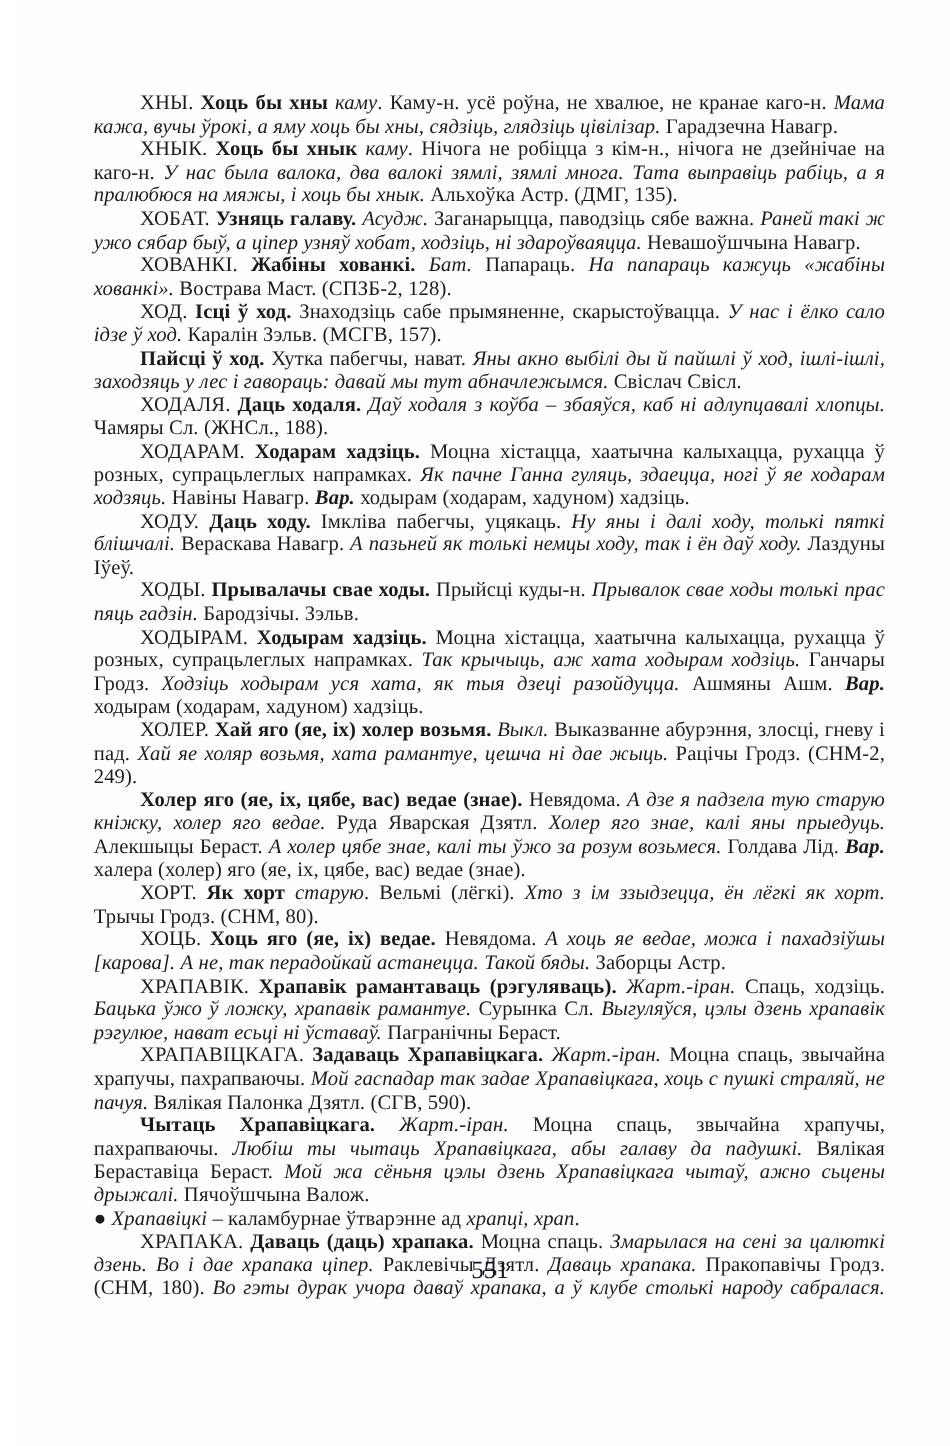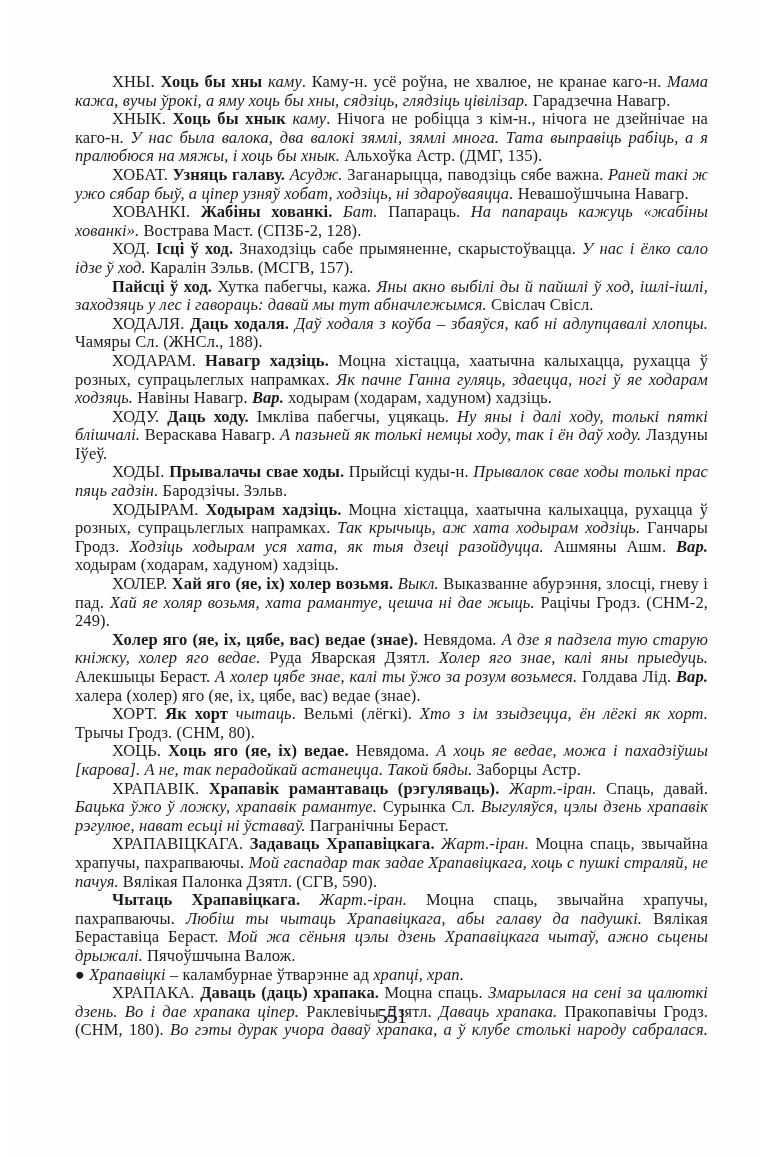--- a/index.html
+++ b/index.html
@@ -55,30 +55,30 @@
 </head>
 <body>
 
 <div class="page">
   <div class="text-block" id="text-block">
       <p><span>ХНЫ. </span><span class="b">Хоць бы хны </span><span class="i">каму</span><span>. Каму-н. усё роўна, не хвалюе, не кранае каго-н. </span><span class="i">Мама кажа, вучы ўрокі, а яму хоць бы хны, сядзіць, глядзіць цівілізар.</span><span> Гарадзечна Навагр.</span></p>
       <p><span>ХНЫК. </span><span class="b">Хоць бы хнык </span><span class="i">каму</span><span>. Нічога не робіцца з кім-н., нічога не дзейнічае на каго-н. </span><span class="i">У нас была валока, два валокі зямлі, зямлі многа. Тата выправіць рабіць, а я пралюбюся на мяжы, і хоць бы хнык.</span><span> Альхоўка Астр. (ДМГ, 135).</span></p>
       <p><span>ХОБАТ. </span><span class="b">Узняць галаву. </span><span class="i">Асудж.</span><span> Заганарыцца, паводзіць сябе важна. </span><span class="i">Раней такі ж ужо сябар быў, а ціпер узняў хобат, ходзіць, ні здароўваяцца.</span><span> Невашоўшчына Навагр.</span></p>
       <p><span>ХОВАНКІ. </span><span class="b">Жабіны хованкі. </span><span class="i">Бат.</span><span> Папараць. </span><span class="i">На папараць кажуць «жабіны хованкі».</span><span> Вострава Маст. (СПЗБ-2, 128).</span></p>
       <p><span>ХОД. </span><span class="b">Ісці ў ход. </span><span>Знаходзіць сабе прымяненне, скарыстоўвацца. </span><span class="i">У нас і ёлко сало ідзе ў ход.</span><span> Каралін Зэльв. (МСГВ, 157).</span></p>
-      <p><span class="b">Пайсці ў ход. </span><span>Хутка пабегчы, кажа. </span><span class="i">Яны акно выбілі ды й пайшлі ў ход, ішлі-ішлі, заходзяць у лес і гавораць: давай мы тут абначлежымся.</span><span> Свіслач Свісл.</span></p>
+      <p><span class="b">Пайсці ў ход. </span><span>Хутка пабегчы, нават. </span><span class="i">Яны акно выбілі ды й пайшлі ў ход, ішлі-ішлі, заходзяць у лес і гавораць: давай мы тут абначлежымся.</span><span> Свіслач Свісл.</span></p>
       <p><span>ХОДАЛЯ. </span><span class="b">Даць ходаля. </span><span class="i">Даў ходаля з коўба – збаяўся, каб ні адлупцавалі хлопцы.</span><span> Чамяры Сл. (ЖНСл., 188).</span></p>
-      <p><span>ХОДАРАМ. </span><span class="b">Навагр хадзіць. </span><span>Моцна хістацца, хаатычна калыхацца, рухацца ў розных, супрацьлеглых напрамках. </span><span class="i">Як пачне Ганна гуляць, здаецца, ногі ў яе ходарам ходзяць.</span><span> Навіны Навагр. </span><span class="bi">Вар. </span><span>ходырам (ходарам, хадуном) хадзіць.</span></p>
+      <p><span>ХОДАРАМ. </span><span class="b">Ходарам хадзіць. </span><span>Моцна хістацца, хаатычна калыхацца, рухацца ў розных, супрацьлеглых напрамках. </span><span class="i">Як пачне Ганна гуляць, здаецца, ногі ў яе ходарам ходзяць.</span><span> Навіны Навагр. </span><span class="bi">Вар. </span><span>ходырам (ходарам, хадуном) хадзіць.</span></p>
       <p><span>ХОДУ. </span><span class="b">Даць ходу. </span><span>Імкліва пабегчы, уцякаць. </span><span class="i">Ну яны і далі ходу, толькі пяткі блішчалі.</span><span> Вераскава Навагр. </span><span class="i">А пазьней як толькі немцы ходу, так і ён даў ходу.</span><span> Лаздуны Іўеў.</span></p>
       <p><span>ХОДЫ. </span><span class="b">Прывалачы свае ходы. </span><span>Прыйсці куды-н. </span><span class="i">Прывалок свае ходы толькі прас пяць гадзін.</span><span> Бародзічы. Зэльв.</span></p>
       <p><span>ХОДЫРАМ. </span><span class="b">Ходырам хадзіць. </span><span>Моцна хістацца, хаатычна калыхацца, рухацца ў розных, супрацьлеглых напрамках. </span><span class="i">Так крычыць, аж хата ходырам ходзіць.</span><span> Ганчары Гродз. </span><span class="i">Ходзіць ходырам уся хата, як тыя дзеці разойдуцца.</span><span> Ашмяны Ашм. </span><span class="bi">Вар. </span><span>ходырам (ходарам, хадуном) хадзіць.</span></p>
       <p><span>ХОЛЕР. </span><span class="b">Хай яго (яе, іх) холер возьмя. </span><span class="i">Выкл.</span><span> Выказванне абурэння, злосці, гневу і пад. </span><span class="i">Хай яе холяр возьмя, хата рамантуе, цешча ні дае жыць.</span><span> Рацічы Гродз. (СНМ-2, 249).</span></p>
       <p><span class="b">Холер яго (яе, іх, цябе, вас) ведае (знае). </span><span>Невядома. </span><span class="i">А дзе я падзела тую старую кніжку, холер яго ведае.</span><span> Руда Яварская Дзятл. </span><span class="i">Холер яго знае, калі яны прыедуць.</span><span> Алекшыцы Бераст. </span><span class="i">А холер цябе знае, калі ты ўжо за розум возьмеся.</span><span> Голдава Лід. </span><span class="bi">Вар. </span><span>халера (холер) яго (яе, іх, цябе, вас) ведае (знае).</span></p>
-      <p><span>ХОРТ. </span><span class="b">Як хорт </span><span class="i">чытаць</span><span>. Вельмі (лёгкі). </span><span class="i">Хто з ім ззыдзецца, ён лёгкі як хорт.</span><span> Трычы Гродз. (СНМ, 80).</span></p>
+      <p><span>ХОРТ. </span><span class="b">Як хорт </span><span class="i">старую</span><span>. Вельмі (лёгкі). </span><span class="i">Хто з ім ззыдзецца, ён лёгкі як хорт.</span><span> Трычы Гродз. (СНМ, 80).</span></p>
       <p><span>ХОЦЬ. </span><span class="b">Хоць яго (яе, іх) ведае. </span><span>Невядома. </span><span class="i">А хоць яе ведае, можа і пахадзіўшы [карова]. А не, так перадойкай астанецца. Такой бяды.</span><span> Заборцы Астр.</span></p>
-      <p><span>ХРАПАВІК. </span><span class="b">Храпавік рамантаваць (рэгуляваць). </span><span class="i">Жарт.-іран.</span><span> Спаць, давай. </span><span class="i">Бацька ўжо ў ложку, храпавік рамантуе.</span><span> Сурынка Сл. </span><span class="i">Выгуляўся, цэлы дзень храпавік рэгулюе, нават есьці ні ўставаў.</span><span> Пагранічны Бераст.</span></p>
+      <p><span>ХРАПАВІК. </span><span class="b">Храпавік рамантаваць (рэгуляваць). </span><span class="i">Жарт.-іран.</span><span> Спаць, ходзіць. </span><span class="i">Бацька ўжо ў ложку, храпавік рамантуе.</span><span> Сурынка Сл. </span><span class="i">Выгуляўся, цэлы дзень храпавік рэгулюе, нават есьці ні ўставаў.</span><span> Пагранічны Бераст.</span></p>
       <p><span>ХРАПАВІЦКАГА. </span><span class="b">Задаваць Храпавіцкага. </span><span class="i">Жарт.-іран.</span><span> Моцна спаць, звычайна храпучы, пахрапваючы. </span><span class="i">Мой гаспадар так задае Храпавіцкага, хоць с пушкі страляй, не пачуя.</span><span> Вялікая Палонка Дзятл. (СГВ, 590).</span></p>
       <p><span class="b">Чытаць Храпавіцкага. </span><span class="i">Жарт.-іран.</span><span> Моцна спаць, звычайна храпучы, пахрапваючы. </span><span class="i">Любіш ты чытаць Храпавіцкага, абы галаву да падушкі.</span><span> Вялікая Бераставіца Бераст. </span><span class="i">Мой жа сёньня цэлы дзень Храпавіцкага чытаў, ажно сьцены дрыжалі.</span><span> Пячоўшчына Валож.</span></p>
       <p class="no-indent"><span>● </span><span class="i">Храпавіцкі</span><span> – каламбурнае ўтварэнне ад </span><span class="i">храпці, храп</span><span>.</span></p>
       <p class="justify-last"><span>ХРАПАКА. </span><span class="b">Даваць (даць) храпака. </span><span>Моцна спаць. </span><span class="i">Змарылася на сені за цалюткі дзень. Во і дае храпака ціпер.</span><span> Раклевічы Дзятл. </span><span class="i">Даваць храпака.</span><span> Пракопавічы Гродз. (СНМ, 180). </span><span class="i">Во гэты дурак учора даваў храпака, а ў клубе столькі народу сабралася.</span></p>
     </div>
   <div class="page-number">551</div>
 </div>
 
 </body></html>

